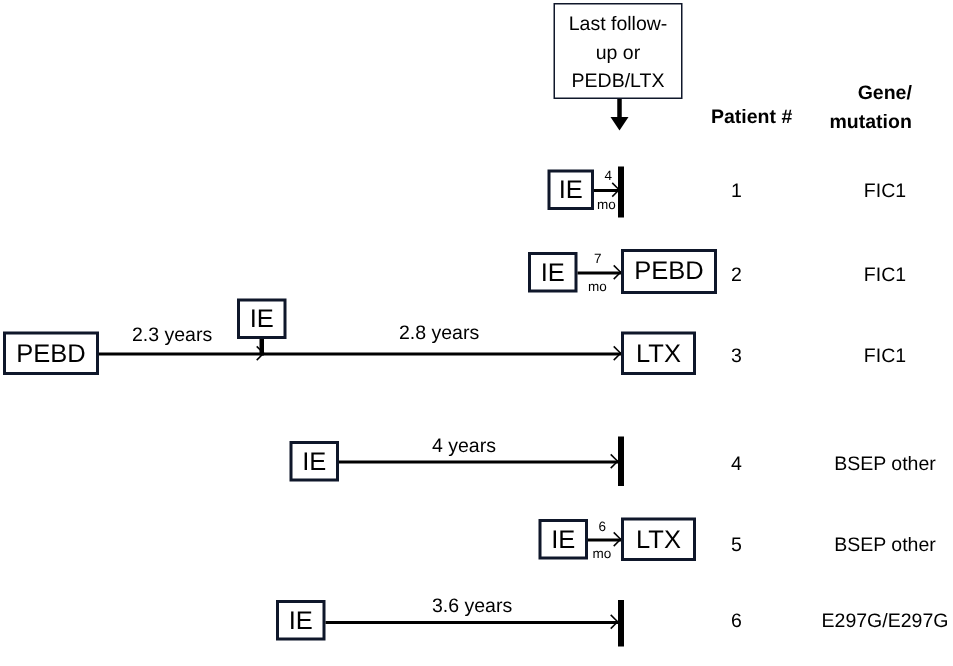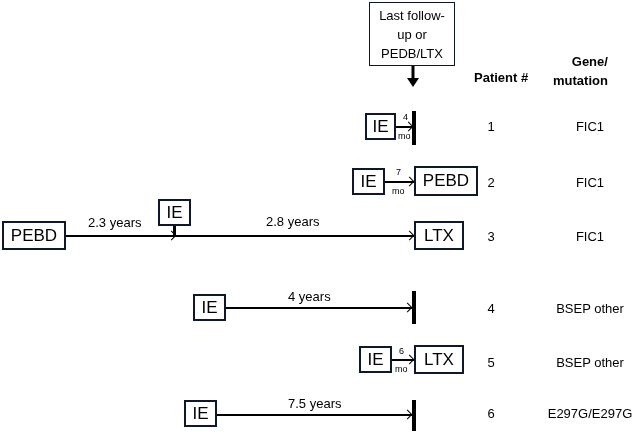--- a/index.html
+++ b/index.html
@@ -113,18 +113,18 @@
   <div class="col" style="left:545px; top:354px; width:90px;">BSEP other</div>
 </div>
 
 <div>
   <div class="box" style="left:184px; top:400px; width:33px; height:27px;">
       <span>IE</span>
     </div>
   <div class="hline" style="left:217px; top:414px; width:195px;"></div>
   <div class="arrowhead" style="left:404px; top:411px;"></div>
   <div class="vbar" style="left:412px; top:400px; height:31px;"></div>
-  <div class="lbl" style="left:288px; top:396px;">7.5 years</div>
+  <div class="lbl" style="left:288px; top:396px;">3.6 years</div>
   <div class="col" style="left:481px; top:405px; width:20px;">6</div>
   <div class="col" style="left:545px; top:405px; width:90px;">
     <div>E297G/E297G</div>
   </div>
 </div>
 
 </body></html>

